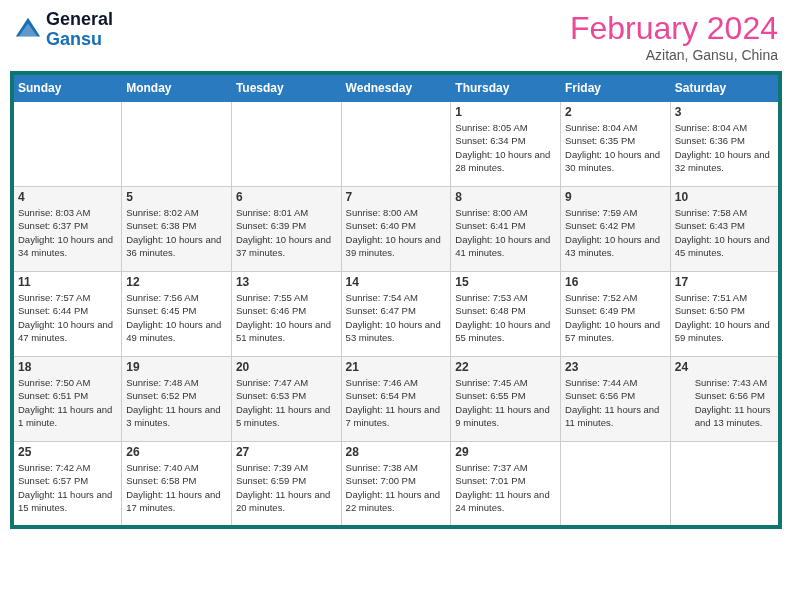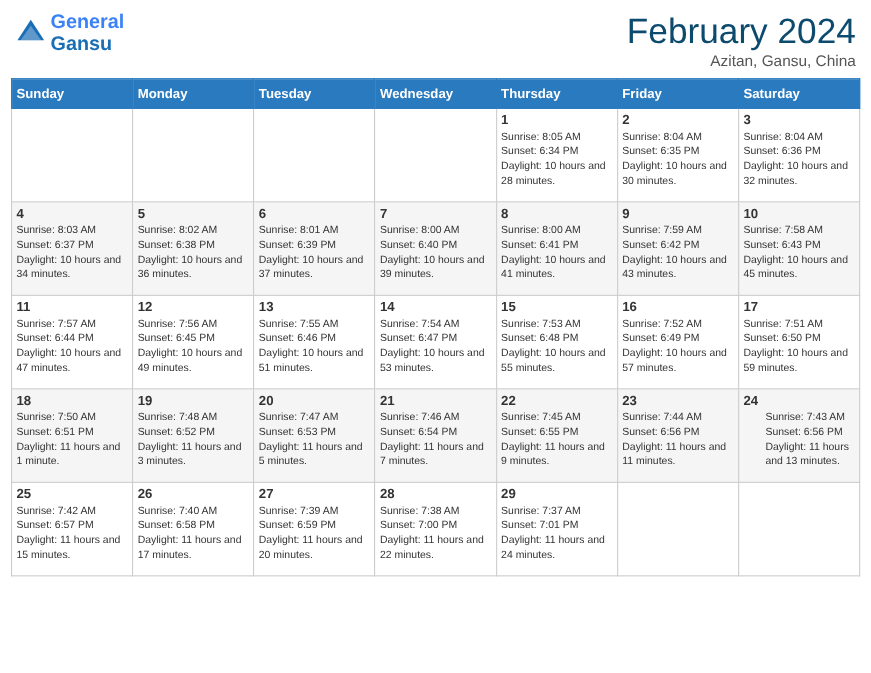--- a/index.html
+++ b/index.html
@@ -20,42 +20,42 @@
     .logo {
       display: flex;
       align-items: center;
       gap: 4px;
     }
     .logo-text {
       font-size: 18px;
       font-weight: bold;
       line-height: 1.1;
     }
-    .logo-general { color: #3b82f6; }
+    .logo-general { color: #0f172a; }
     .logo-blue { color: #1a6eb5; }
     .logo-icon {
       width: 28px;
       height: 28px;
     }
     .title-area {
       text-align: right;
     }
     .month-title {
       font-size: 32px;
-      color: #0c4a6e;
+      color: #ec4899;
       font-weight: normal;
     }
     .location {
       font-size: 14px;
       color: #555;
     }
     .calendar {
       width: 100%;
       border-collapse: collapse;
-      border: 1px solid #0f766e;
+      border: 4px solid #0f766e;
     }
     .calendar th {
       background-color: #2a7abf;
       color: #fff;
       font-size: 12px;
       font-weight: bold;
       padding: 6px 4px;
       text-align: left;
       border: 1px solid #2a7abf;
     }

